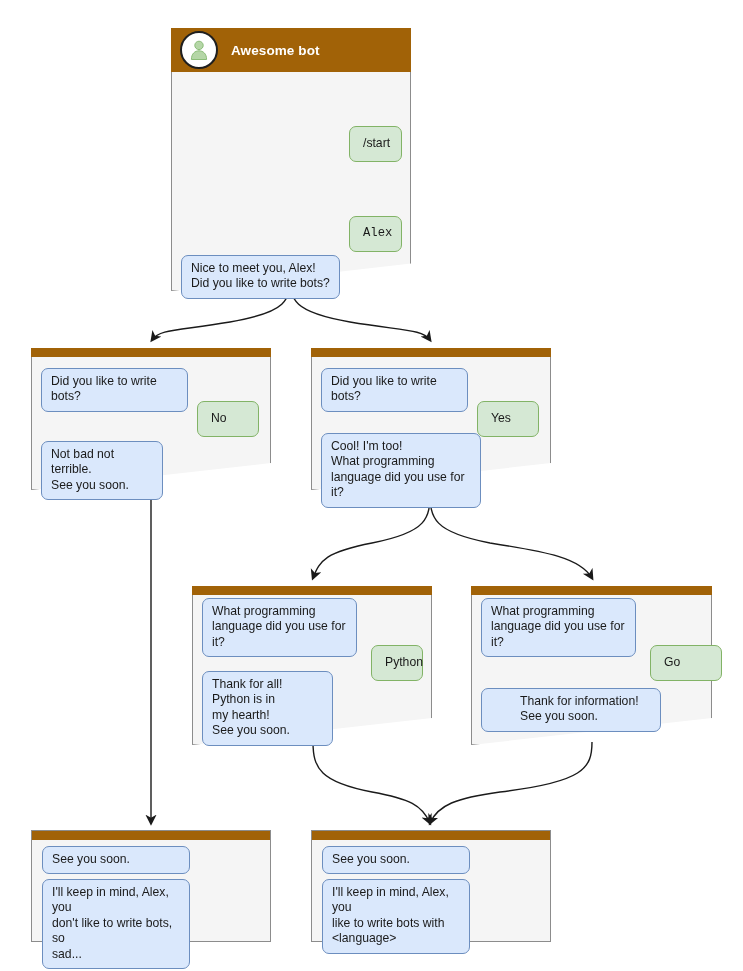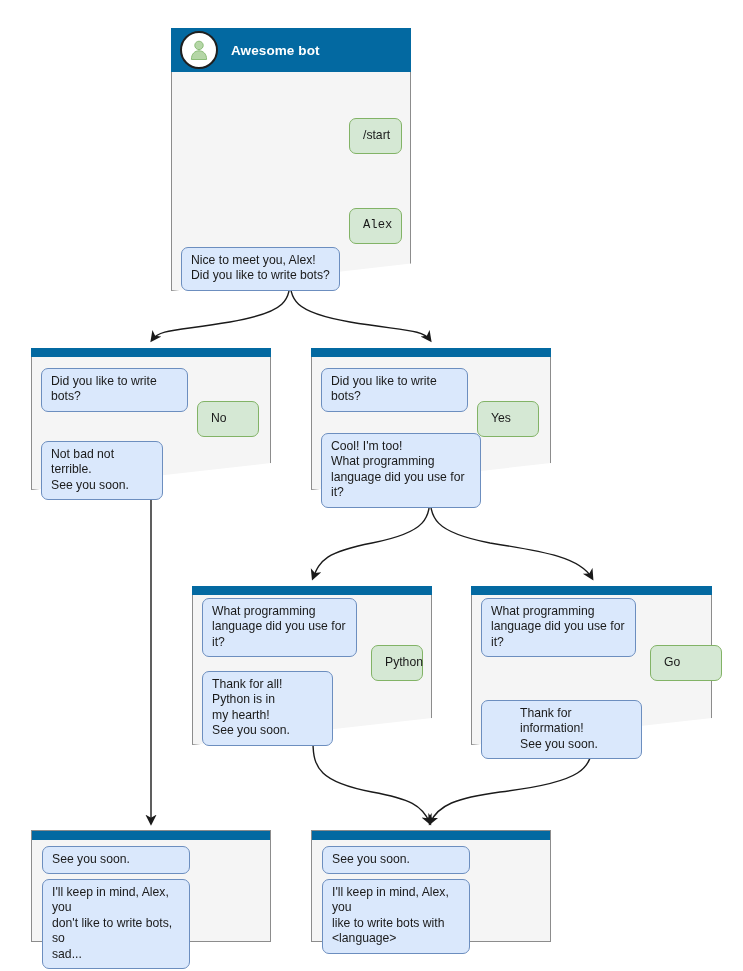--- a/index.html
+++ b/index.html
@@ -53,21 +53,21 @@
     background: #f5f5f5;
     border: 1px solid #8c8c8c;
     box-sizing: border-box;
   }
 
   .node-header {
     position: absolute;
     left: 0;
     top: 0;
     width: 100%;
-    background: #0369a1;
+    background: #a16207;
     box-sizing: border-box;
     z-index: 3;
   }
   .node-header.tall {
     height: 44px;
     display: flex;
     align-items: center;
     padding-left: 9px;
   }
   .node-header.thin {
@@ -158,21 +158,21 @@
     <div class="node-header tall">
       <div class="avatar">
         <svg width="22" height="22" viewBox="0 0 22 22" aria-hidden="true">
           <circle cx="11" cy="6.4" r="4.2" fill="#b5d6a7" stroke="#8bbd78" stroke-width="1"></circle>
           <path d="M3.4,20.5 C3.4,14.6 7.0,11.8 11,11.8 C15,11.8 18.6,14.6 18.6,20.5 Z" fill="#b5d6a7" stroke="#8bbd78" stroke-width="1"></path>
         </svg>
       </div>
       <span class="bot-title">Awesome bot</span>
     </div>
 
-    <div class="chat" style="top:44px; height:246px;">
+    <div class="chat" style="top:52px; height:246px;">
       <div class="bubble user pad" style="left:178px; top:46px; width:53px;">/start</div>
       <div class="bubble user pad" style="left:178px; top:136px; width:53px;font-family:Liberation Mono, monospace;">Alex</div>
       <div class="bubble bot" style="top:175px; width:159px;">Nice to meet you, Alex!
 Did you like to write bots?</div>
     </div>
   </div>
 
   <div class="node skew" style="left:31px; top:348px; width:240px; height:142px;">
     <div class="skew-body" style="clip-path: polygon(0% 0%, 100% 0%, 100% 81%, 0% 100%);"></div>
     <div class="node-header thin"></div>
@@ -213,21 +213,21 @@
   </div>
 
   <div class="node skew" style="left:471px; top:586px; width:241px; height:159px;">
     <div class="skew-body" style="clip-path: polygon(0% 0%, 100% 0%, 100% 83%, 0% 100%);"></div>
     <div class="node-header thin"></div>
 
     <div class="chat" style="top:9px; height:150px;">
       <div class="bubble bot" style="top:3px; width:155px;">What programming
 language did you use for it?</div>
       <div class="bubble user pad" style="left:179px; top:50px; width:72px;">Go</div>
-      <div class="bubble bot" style="top:105px; width:161px;padding-left:38px;">Thank for information!
+      <div class="bubble bot" style="top:93px; width:180px;padding-left:38px;">Thank for information!
 See you soon.</div>
     </div>
   </div>
 
   <div class="node" style="left:31px; top:830px; width:240px; height:112px;">
     <div class="node-header thin"></div>
 
     <div class="chat" style="top:9px; height:103px;">
       <div class="bubble bot" style="top:6px; width:148px;">See you soon.</div>
       <div class="bubble bot" style="top:39px; width:148px;">I'll keep in mind, Alex, you

